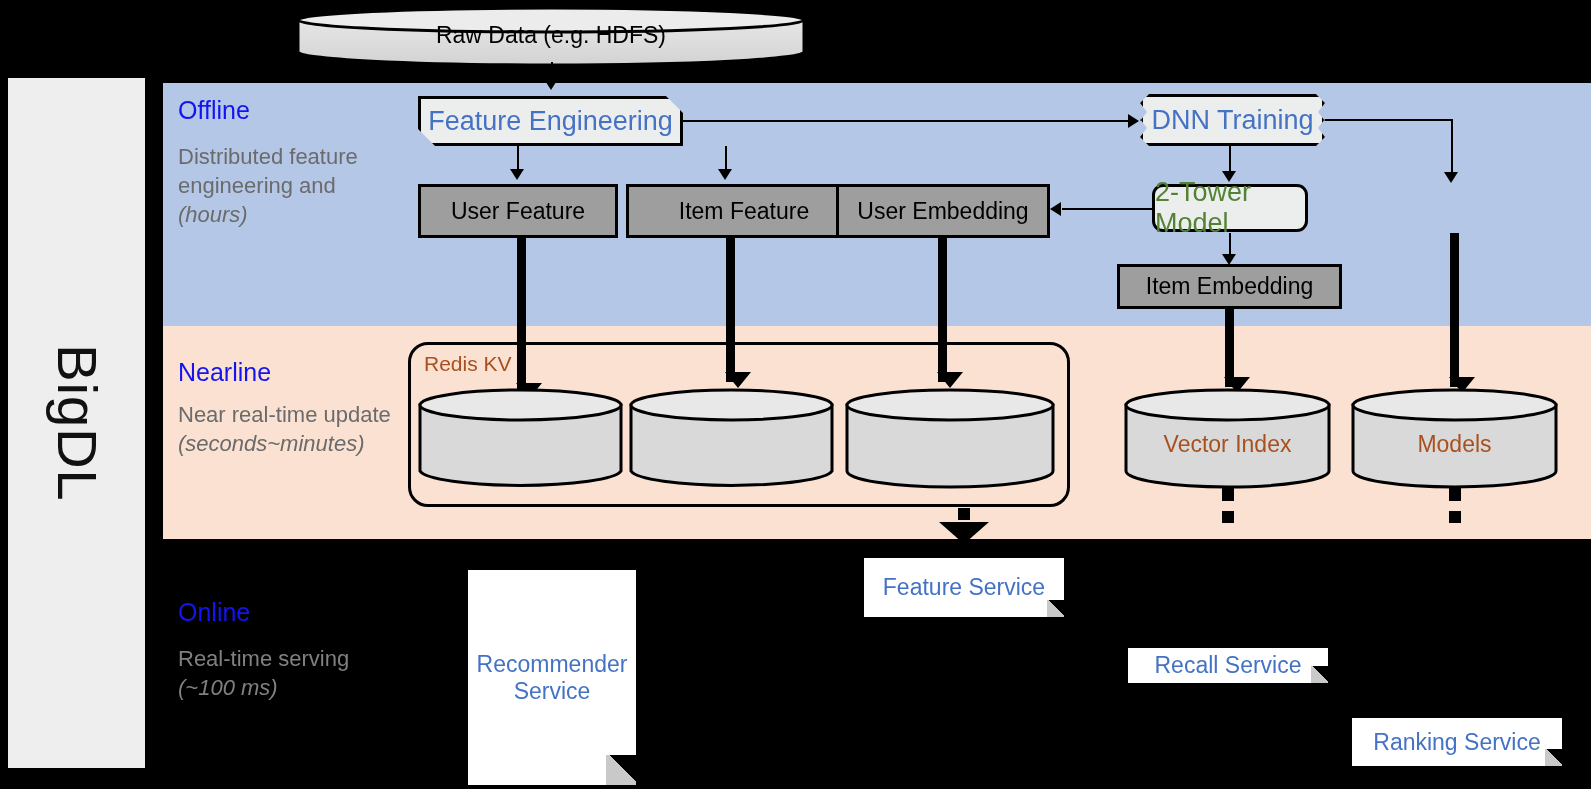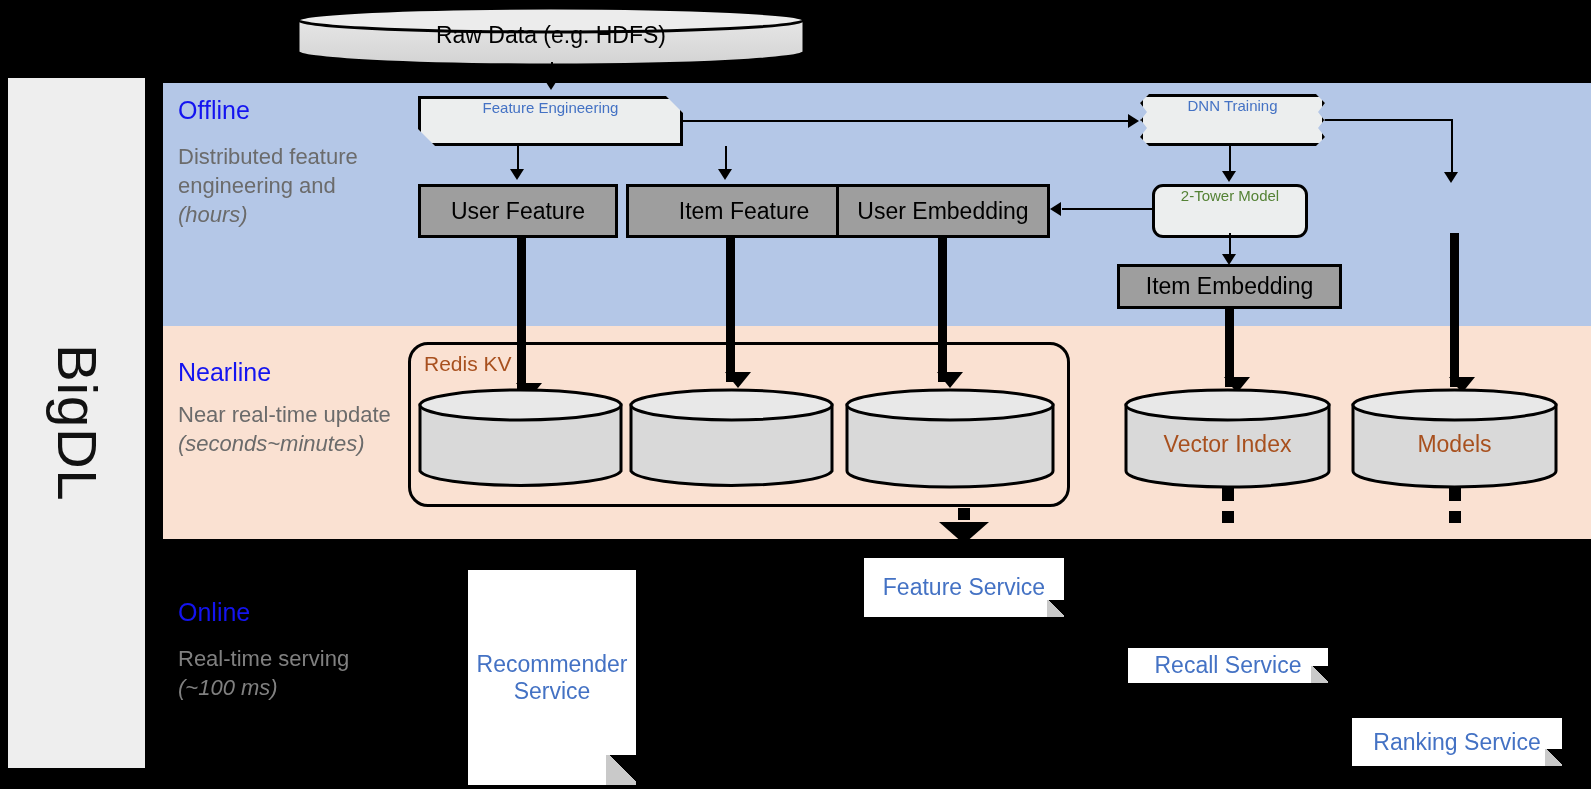--- a/index.html
+++ b/index.html
@@ -32,22 +32,22 @@
   #offline-title{left:178px;top:96px;}
   #offline-sub{left:178px;top:142px;}
   #nearline-title{left:178px;top:358px;}
   #nearline-sub{left:178px;top:400px;}
   #online-title{left:178px;top:598px;color:#1414f0;}
   #online-sub{left:178px;top:644px;color:#808080;}
 
   
   .gbox{background:#9e9e9e;border:3px solid #000;display:flex;align-items:center;
         justify-content:center;font-size:23px;color:#000;box-sizing:border-box;}
-  .procbox{background:#eceeee;border:3px solid #000;display:flex;
-        justify-content:center;font-size:15px;box-sizing:border-box;}
+  .procbox{background:#eceeee;border:3px solid #000;display:flex;align-items:center;
+        justify-content:center;font-size:27px;box-sizing:border-box;}
   .blue-txt{color:#4472c4;}
   .green-txt{color:#548235;}
   .rounded{border-radius:11px;}
   .cut-corner{clip-path:polygon(0 0, calc(100% - 17px) 0, 100% 17px, 100% 100%, 17px 100%, 0 calc(100% - 17px));}
   .card-shape{
      clip-path:polygon(
        0 9px, 9px 0, calc(100% - 9px) 0, 100% 9px,
        calc(100% - 7px) 18px, 100% 27px, 100% calc(100% - 27px),
        calc(100% - 7px) calc(100% - 18px), 100% calc(100% - 9px),
        calc(100% - 9px) 100%, 9px 100%, 0 calc(100% - 9px),
@@ -148,21 +148,21 @@
   <div class="abs gbox" style="left:418px;top:184px;width:200px;height:54px;">
     <span>User Feature</span>
   </div>
   <div class="abs gbox" style="left:626px;top:184px;width:236px;height:54px;">
     <span>Item Feature</span>
   </div>
   <div class="abs gbox" style="left:836px;top:184px;width:214px;height:54px;">
     <span>User Embedding</span>
   </div>
 
-  <div class="abs procbox rounded" style="left:1152px;top:184px;width:156px;height:54px;">
+  <div class="abs procbox rounded" style="left:1152px;top:184px;width:156px;height:48px;">
     <span class="green-txt">2-Tower Model</span>
   </div>
 
   <div class="abs ln thin-h" style="left:1062px;top:208px;width:92px;"></div>
   <div class="abs ah-left" style="left:1050px;top:202px;"></div>
 
   <div class="abs ln thin-v" style="left:1229px;top:233px;height:24px;"></div>
   <div class="abs ah-down" style="left:1222px;top:254px;"></div>
 
   <div class="abs gbox" style="left:1117px;top:264px;width:225px;height:45px;">

